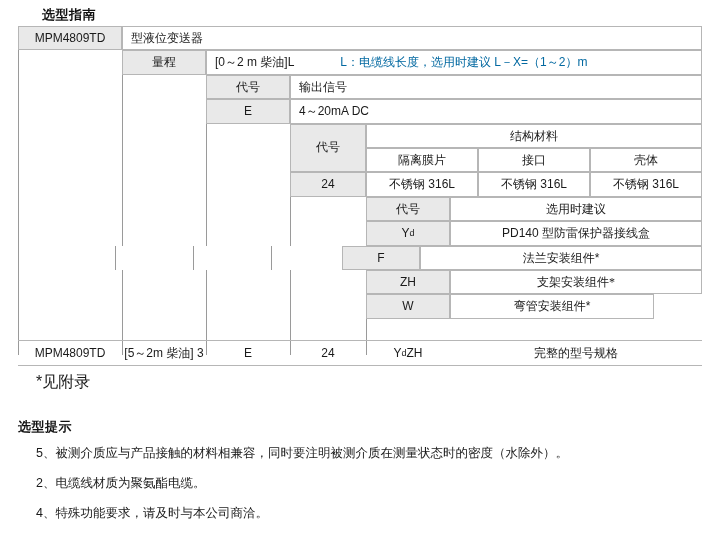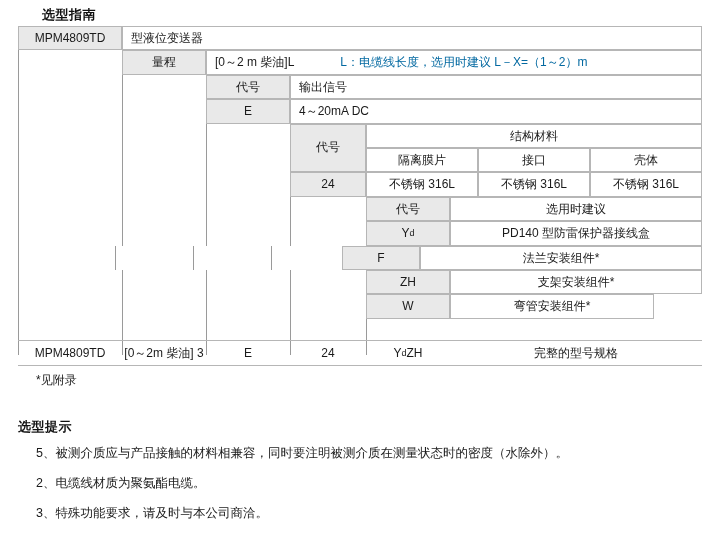--- a/index.html
+++ b/index.html
@@ -103,21 +103,21 @@
     display: flex;
     align-items: center;
     justify-content: center;
     height: 100%;
     box-sizing: border-box;
   }
   .appendix {
     position: absolute;
     left: 36px;
     top: 372px;
-    font-size: 12px;
+    font-size: 16px;
   }
 
   
   .tips {
     position: absolute;
     left: 36px;
     top: 444px;
     width: 660px;
   }
   .tip-item {
@@ -219,21 +219,21 @@
       <div class="cell bordered shade" style="width:84px;">F</div>
       <div class="cell bordered white" style="width:304px;">法兰安装组件*</div>
     </div>
 
     <div class="row">
       <div class="cell spacer vline" style="width:104px;"></div>
       <div class="cell spacer vline" style="width:84px;"></div>
       <div class="cell spacer vline" style="width:84px;"></div>
       <div class="cell spacer vline" style="width:76px;"></div>
       <div class="cell bordered shade" style="width:84px;">ZH</div>
-      <div class="cell bordered white" style="width:252px;">支架安装组件*</div>
+      <div class="cell bordered white" style="width:252px;font-family:Liberation Serif, serif;">支架安装组件*</div>
     </div>
 
     <div class="row">
       <div class="cell spacer vline" style="width:104px;"></div>
       <div class="cell spacer vline" style="width:84px;"></div>
       <div class="cell spacer vline" style="width:84px;"></div>
       <div class="cell spacer vline" style="width:76px;"></div>
       <div class="cell bordered shade" style="width:84px;">W</div>
       <div class="cell bordered white" style="width:204px;">弯管安装组件*</div>
     </div>
@@ -243,34 +243,34 @@
       <div class="cell spacer vline" style="width:84px;"></div>
       <div class="cell spacer vline" style="width:84px;"></div>
       <div class="cell spacer vline" style="width:76px;"></div>
       <div class="cell spacer vline" style="width:84px;"></div>
     </div>
 
   </div>
 
   <div class="final-row">
     <div class="final-cell" style="width:104px;">MPM4809TD</div>
-    <div class="final-cell" style="width:84px;">[0～2m 柴油] 3</div>
+    <div class="final-cell" style="width:84px;">[5～2m 柴油] 3</div>
     <div class="final-cell" style="width:84px;">E</div>
     <div class="final-cell" style="width:76px;">24</div>
     <div class="final-cell" style="width:84px;">
         <span>Y</span>
         <sub style="font-size:9px;">d</sub>
         <span>ZH</span>
       </div>
     <div class="final-cell" style="width:252px;">完整的型号规格</div>
   </div>
 
   <div class="appendix">*见附录</div>
 
   <div class="section-title" id="title-tips">选型提示</div>
 
   <div class="tips">
     <div class="tip-item">5、被测介质应与产品接触的材料相兼容，同时要注明被测介质在测量状态时的密度（水除外）。</div>
     <div class="tip-item">2、电缆线材质为聚氨酯电缆。</div>
-    <div class="tip-item">3、特殊功能要求，请及时与本公司商洽。</div>
+    <div class="tip-item">4、特殊功能要求，请及时与本公司商洽。</div>
   </div>
 
 </div>
 
 </body></html>

